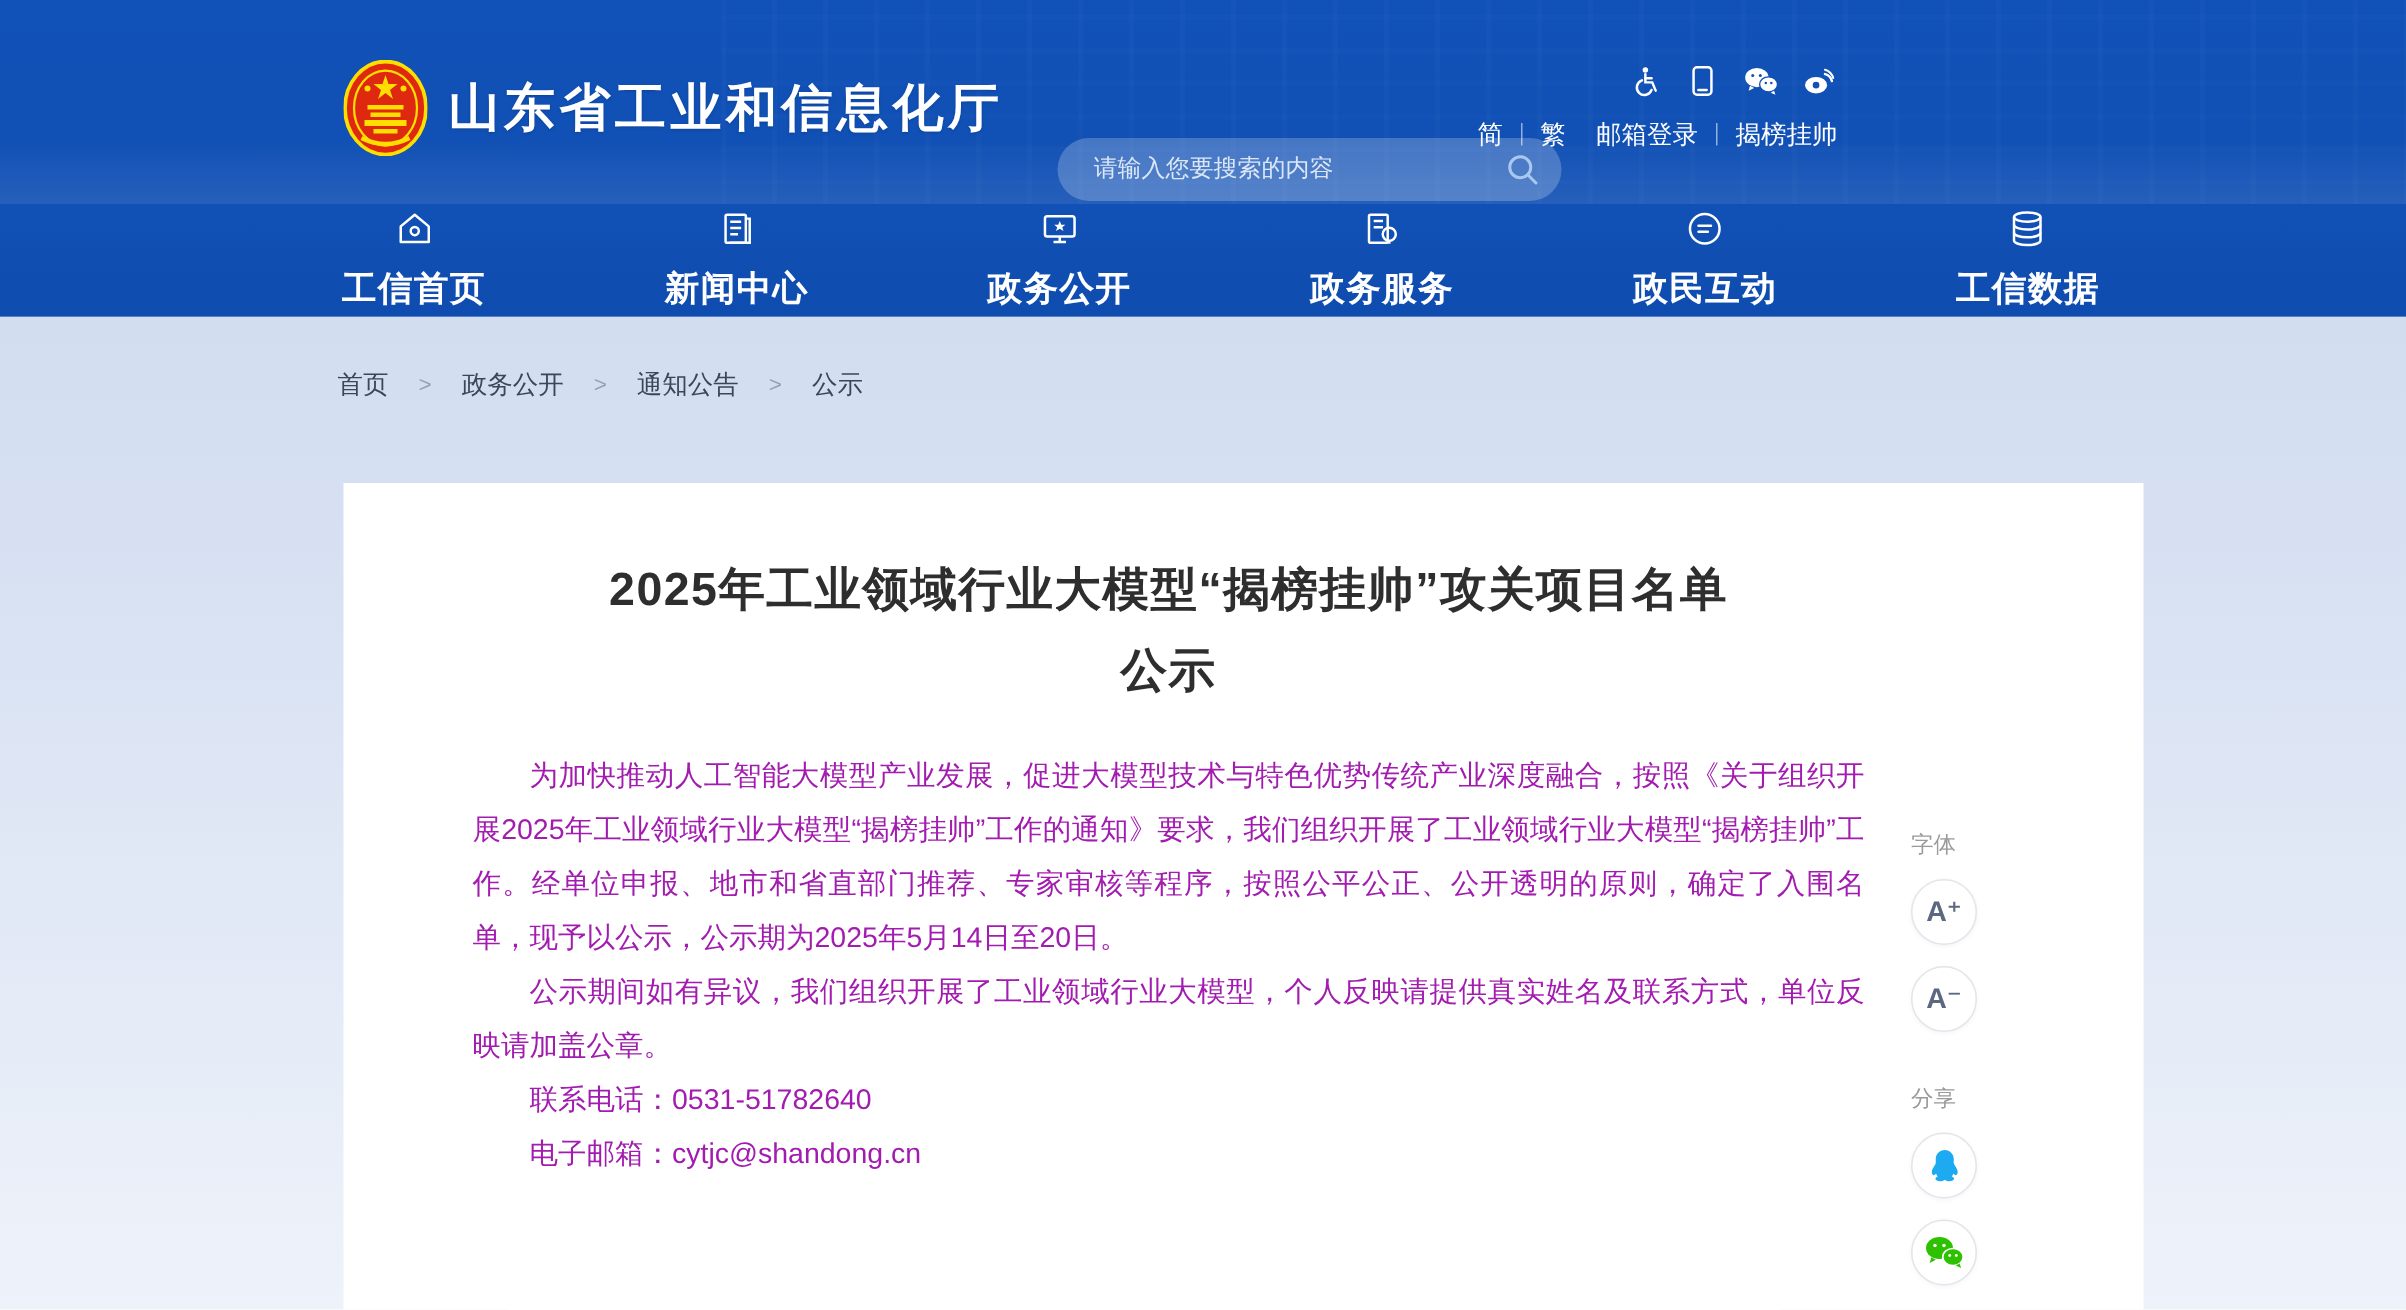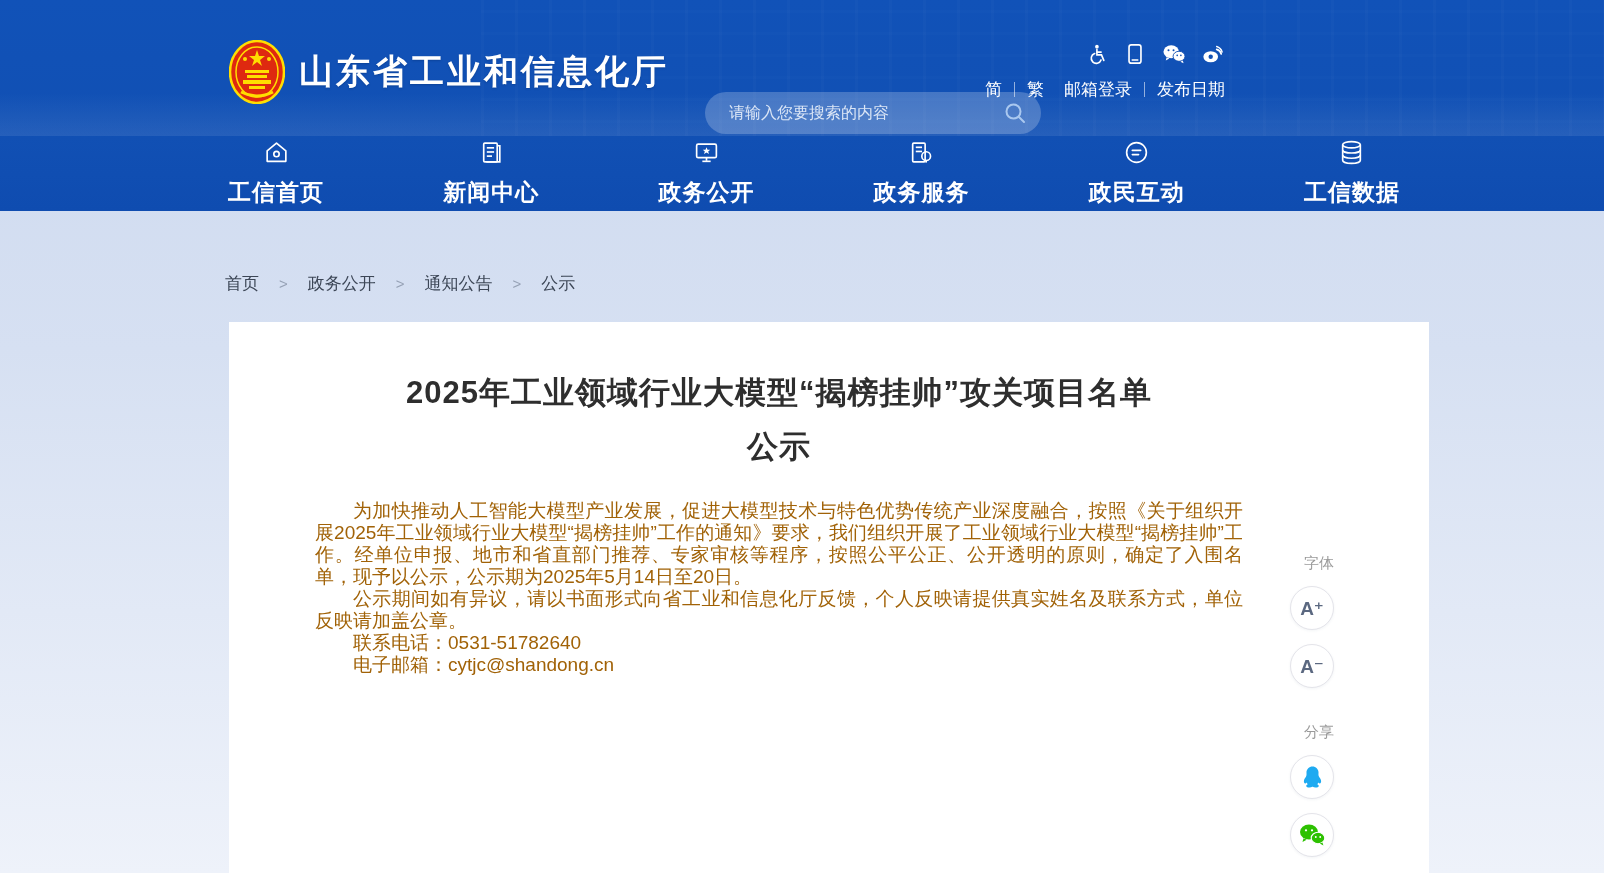--- a/index.html
+++ b/index.html
@@ -65,21 +65,21 @@
     position:absolute; left:228px; top:0; width:1172px; height:75px;
     display:flex; justify-content:space-between; align-items:center;
   }
   .nav-item { display:flex; align-items:center; gap:11px; color:#fff; cursor:pointer;flex-direction:column; }
   .nav-item .nlabel { font-size:23px; font-weight:600; letter-spacing:1px; }
   .nav-item svg { display:block; }
 
   
   .breadcrumb {
     position:absolute; left:225px; top:245px; display:flex; align-items:center;
-    font-size:17px; color:#3c4656;margin-top:27px;
+    font-size:17px; color:#3c4656;
   }
   .breadcrumb .crumb { cursor:pointer; }
   .breadcrumb .sep { margin:0 20px; color:#95a0b4; font-size:15px; }
 
   
   .card {
     position:absolute; left:229px; top:322px; width:1200px; height:566px;
     background:#ffffff;
   }
   .article-col { position:absolute; left:86px; top:0; width:928px; }
@@ -87,27 +87,27 @@
     margin-top:44px; text-align:center; font-size:31px; font-weight:bold;
     color:#2e2e2e; line-height:54px; letter-spacing:1px;
   }
   .meta-row {
     margin-top:14px; display:flex; align-items:center;
     font-size:15px; color:#8f8f8f; padding:0 28px 0 38px;
   }
   .meta-row .mval { color:#7a7a7a; }
   .meta-spacer { flex:1; }
   .meta-views .num { margin:0 26px 0 4px; }
-  .article-body { margin-top:26px; font-size:19px; line-height:22px; color:#a16207; }
+  .article-body { margin-top:26px; font-size:19px; line-height:36px; color:#a21caf; }
   .article-body p { text-indent:2em; text-align:justify; margin:0; }
 
   
   .tool-rail {
     position:absolute; left:1045px; top:232px; width:60px;
-    display:flex; flex-direction:column; align-items:flex-end;
+    display:flex; flex-direction:column; align-items:flex-start;
   }
   .rail-label { font-size:15px; color:#9a9a9a; margin-bottom:13px; }
   .rail-circle {
     width:44px; height:44px; border-radius:50%; background:#fff;
     border:1px solid #e4e4ea; box-shadow:0 1px 3px rgba(40,60,100,.06);
     display:flex; align-items:center; justify-content:center;
     cursor:pointer; margin-bottom:14px;
   }
   .font-btn { font-size:19px; font-weight:bold; color:#5b6880; letter-spacing:0; }
   .share-label-wrap { margin-top:21px; }
@@ -186,21 +186,21 @@
           </svg>
         </span>
       </div>
       <div class="top-links">
         <span class="lnk">简</span>
         <span class="bar"></span>
         <span class="lnk">繁</span>
         <span class="gap"></span>
         <span class="lnk">邮箱登录</span>
         <span class="bar"></span>
-        <span class="lnk">发布日期</span>
+        <span class="lnk">揭榜挂帅</span>
       </div>
     </div>
   </div>
 
   <div class="navbar">
     <div class="nav-inner">
       <div class="nav-item">
         <svg width="27" height="27" viewBox="0 0 26 26" fill="none" stroke="#fff" stroke-width="1.6">
           <path d="M4 11.5 L13 4 L22 11.5 V21.5 H4 Z" stroke-linejoin="round"></path>
           <circle cx="13" cy="14.5" r="2.6"></circle>
@@ -270,21 +270,21 @@
 <div class="card">
   <div class="article-col">
     <h1 class="article-title">
       <span>2025年工业领域行业大模型“揭榜挂帅”攻关项目名单</span><br>
       <span>公示</span>
     </h1>
 
 
     <div class="article-body">
       <p>为加快推动人工智能大模型产业发展，促进大模型技术与特色优势传统产业深度融合，按照《关于组织开展2025年工业领域行业大模型“揭榜挂帅”工作的通知》要求，我们组织开展了工业领域行业大模型“揭榜挂帅”工作。经单位申报、地市和省直部门推荐、专家审核等程序，按照公平公正、公开透明的原则，确定了入围名单，现予以公示，公示期为2025年5月14日至20日。</p>
-      <p>公示期间如有异议，请以书面形式向省工业和信息化厅反馈，个人反映请提供真实姓名及联系方式，单位反映请加盖公章。</p>
+      <p>公示期间如有异议，我们组织开展了工业领域行业大模型，个人反映请提供真实姓名及联系方式，单位反映请加盖公章。</p>
       <p>联系电话：0531-51782640</p>
       <p>电子邮箱：cytjc@shandong.cn</p>
     </div>
   </div>
 
   <div class="tool-rail">
     <div class="rail-label">字体</div>
     <div class="rail-circle">
       <span class="font-btn">A⁺</span>
     </div>

